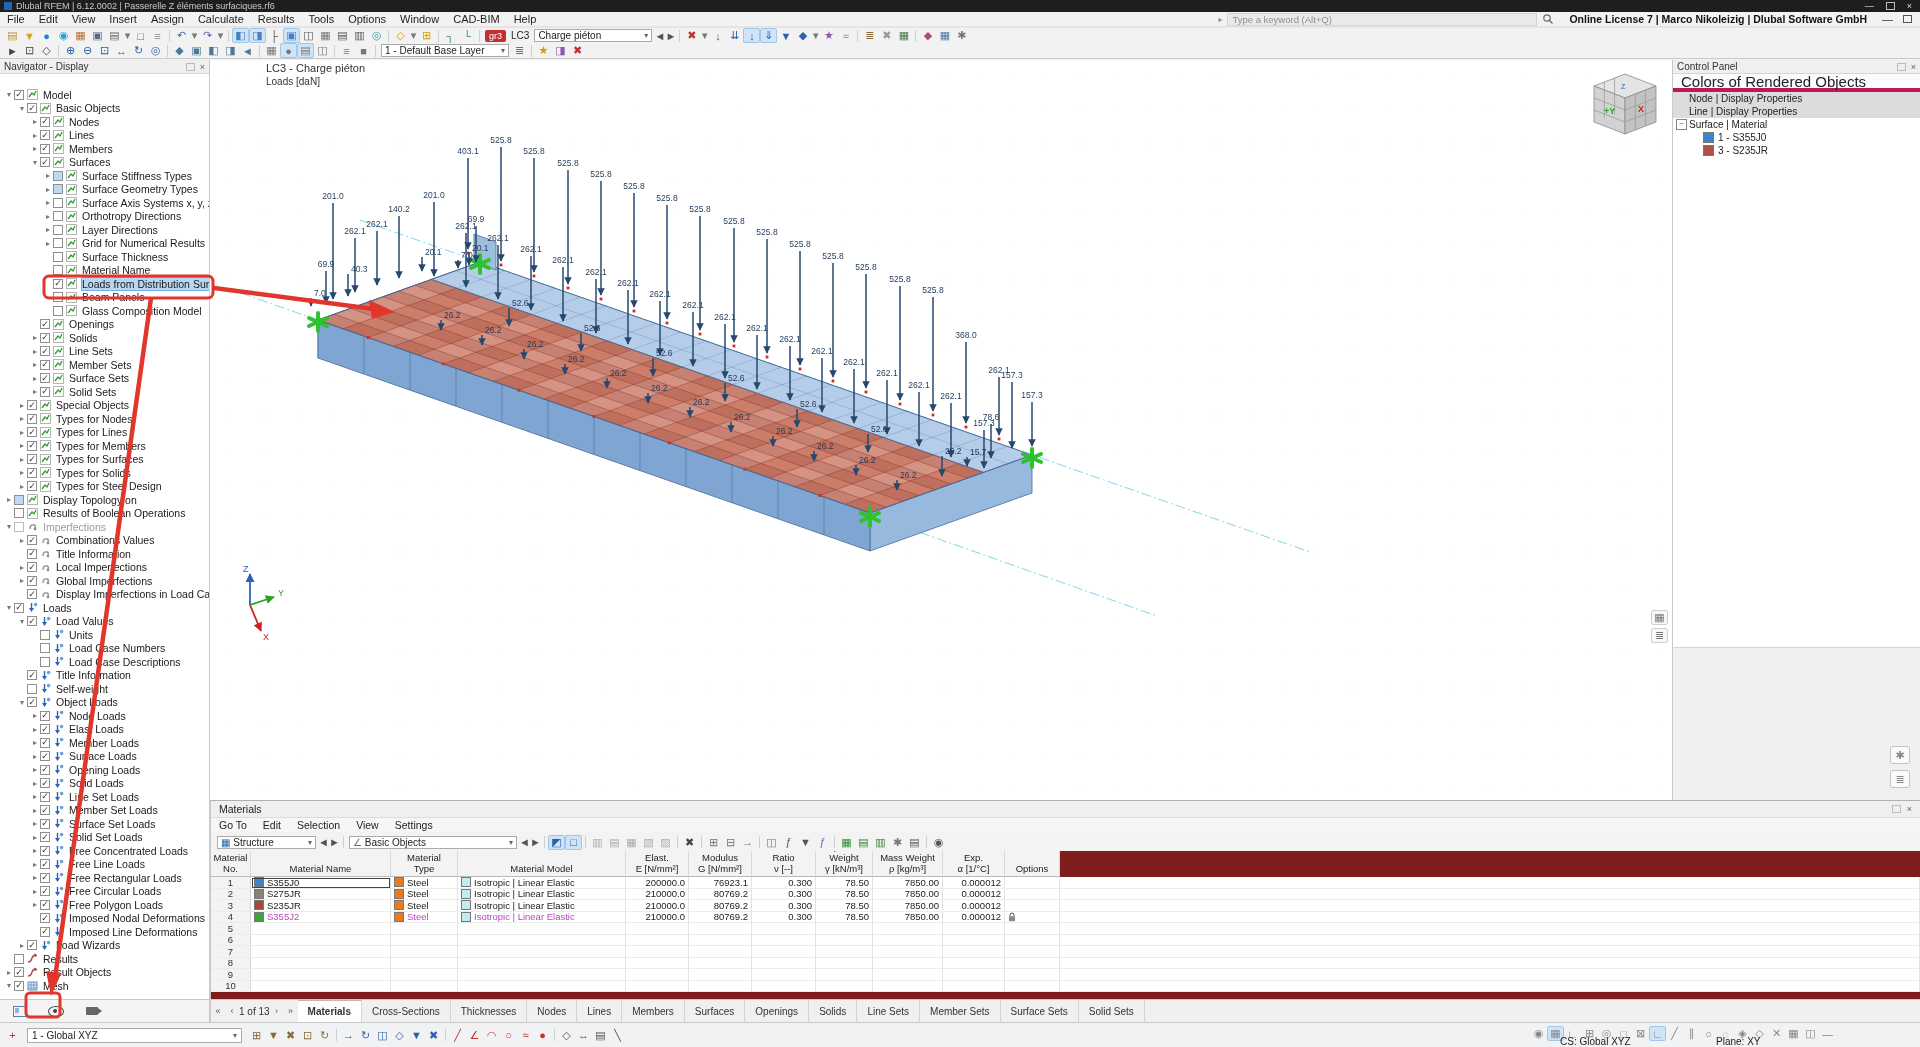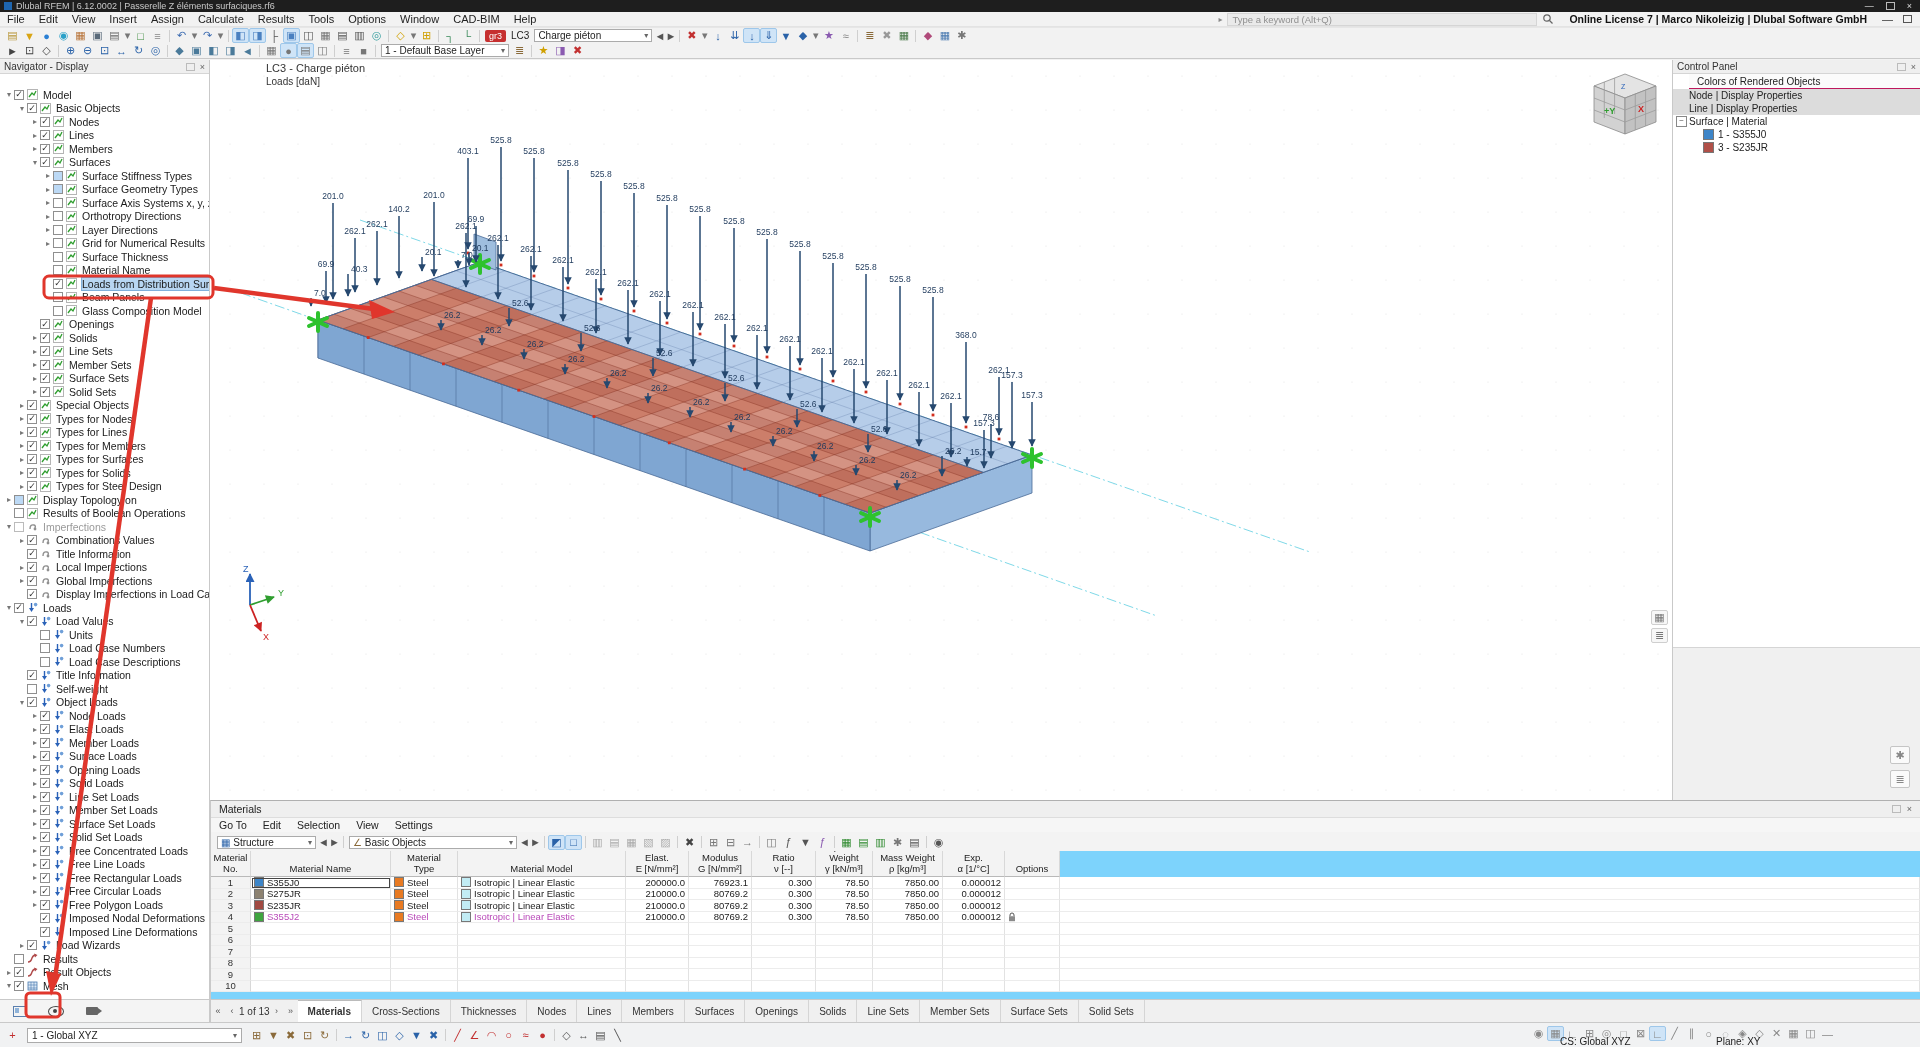--- a/index.html
+++ b/index.html
@@ -62,41 +62,41 @@
                    border-top:3px solid transparent;border-bottom:3px solid transparent;}
   .pan-glyph{width:12px;height:9px;border:1.5px solid #5a7fae;position:relative;}
   .pan-glyph:after{content:"";position:absolute;left:1px;top:1px;width:4px;height:5px;background:#8fb3d9;}
   
   .viewport{left:210px;top:60px;width:1462px;height:740px;background:#fff;}
   svg text{font-family:"Liberation Sans",sans-serif;}
   .vp-corner{position:absolute;right:4px;top:550px;display:flex;flex-direction:column;gap:3px;}
   .vp-corner .tbi{border:1px solid #cfcfcf;background:#f7f7f7;color:#777;}
   
   .controlpanel{left:1672px;top:60px;width:248px;height:740px;background:#fff;border-left:1px solid #c9c9c9;box-sizing:border-box;}
-  .cp-section{height:14px;display:flex;align-items:center;font-size:10px;padding:0 8px;background:#fbfbfb;
-              border-bottom:1px solid #be185d;color:#222;margin-left:16px;}
+  .cp-section{height:14px;display:flex;align-items:center;font-size:15px;padding:0 8px;background:#fbfbfb;
+              border-bottom:4px solid #be185d;color:#222;}
   .cp-row{height:13px;display:flex;align-items:center;font-size:10px;padding:0 4px 0 16px;}
   .cp-row.gray{background:#dcdcdc;}
   .cp-exp{width:9px;height:9px;border:1px solid #888;font-size:8px;line-height:7px;text-align:center;color:#555;
           margin-right:3px;background:#fff;position:absolute;left:3px;}
   .cp-legend{height:13px;display:flex;align-items:center;font-size:10px;padding-left:30px;gap:4px;}
   .swatch{width:9px;height:9px;border:1px solid #777;display:inline-block;flex:0 0 auto;}
   .cp-bottom{position:absolute;bottom:0;left:0;right:0;height:152px;background:#f0f0f0;border-top:1px solid #d5d5d5;}
   .cp-bottom .btns{position:absolute;right:10px;bottom:12px;display:flex;flex-direction:column;gap:6px;}
   .cp-bottom .tbi{border:1px solid #c5c5c5;background:#fafafa;color:#888;width:20px;height:18px;}
   
   .materials{left:210px;top:800px;width:1710px;height:222px;background:#f3f3f3;border-top:1px solid #b0b0b0;
              border-left:1px solid #c9c9c9;box-sizing:border-box;}
   .m-title{height:16px;display:flex;align-items:center;font-size:10.5px;color:#222;padding:0 8px;background:#efefef;
            border-bottom:1px solid #ddd;}
   .m-title .ph-btns{margin-left:auto;display:flex;gap:6px;color:#666;font-size:9px;align-items:center;}
   .m-menu{height:14px;display:flex;align-items:center;font-size:10.5px;background:#f6f6f6;}
   .m-menu span{padding:0 8px;}
   .m-toolbar{height:20px;display:flex;align-items:center;background:#f3f3f3;border-bottom:1px solid #ddd;padding-left:4px;}
-  .m-table{position:absolute;top:50px;left:0;right:0;bottom:22px;background:#7dd3fc;overflow:hidden;}
+  .m-table{position:absolute;top:50px;left:0;right:0;bottom:22px;background:#7f1d1d;overflow:hidden;}
   .mgrid{display:grid;font-size:9.5px;}
   .mh{background:#f3f3f3;border-right:1px solid #d8d8d8;border-bottom:1px solid #b9b9b9;display:flex;flex-direction:column;
       align-items:center;justify-content:flex-end;padding:1px 3px;box-sizing:border-box;height:26px;color:#222;text-align:center;line-height:1.15;}
   .mc{border-right:1px solid #e2e2e2;border-bottom:1px solid #ececec;height:11.5px;display:flex;align-items:center;
       padding:0 3px;box-sizing:border-box;background:#fff;overflow:hidden;white-space:nowrap;}
   .mc.num{justify-content:flex-end;}
   .mc.ctr{justify-content:center;background:#f3f3f3;border-right:1px solid #d8d8d8;color:#333;}
   .mc .swatch{width:8px;height:8px;margin-right:3px;}
   .mc.selcell{outline:1.5px solid #444;outline-offset:-2px;background:#fff;z-index:2;}
   .mc.pink, .mc.pink *{color:#b94ab9;}

